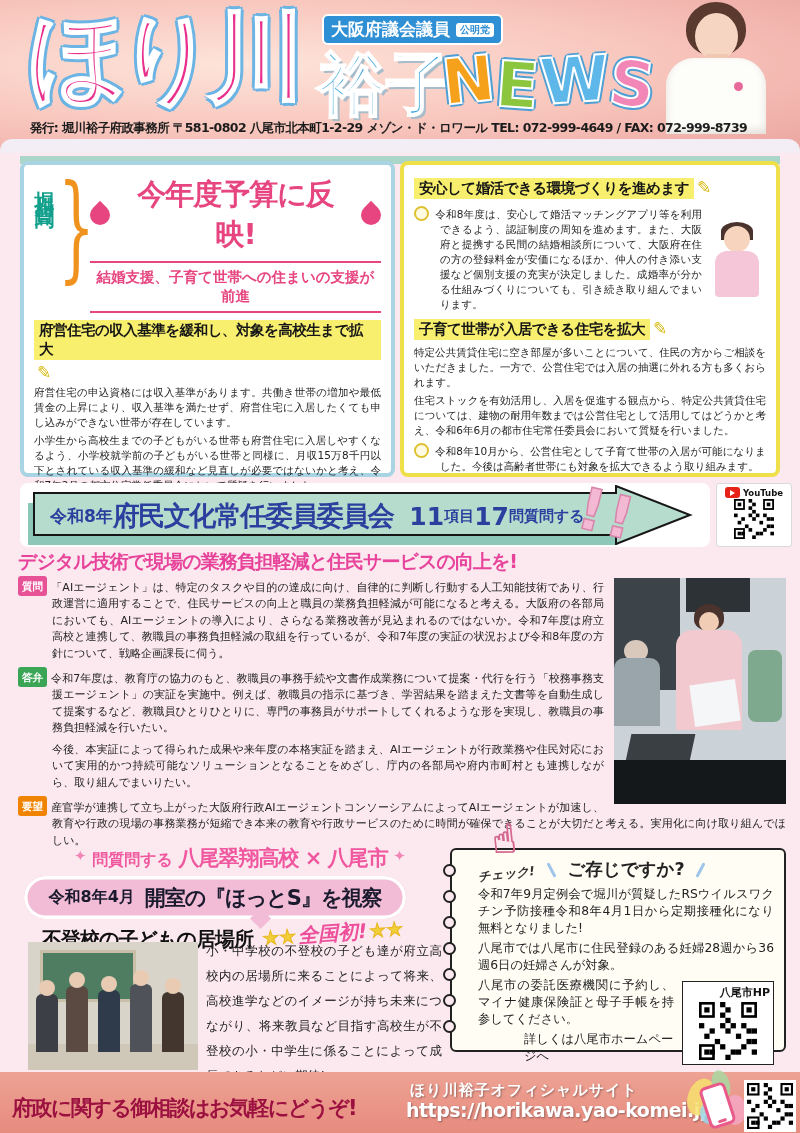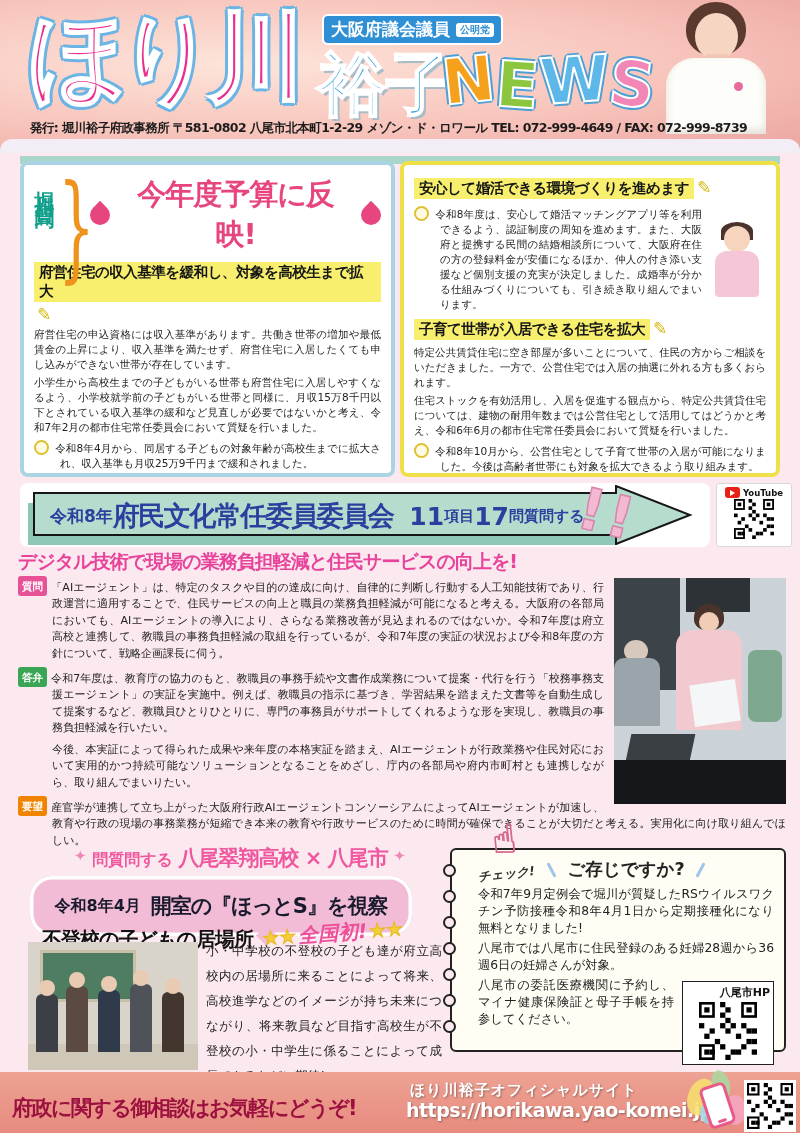--- a/index.html
+++ b/index.html
@@ -87,21 +87,21 @@
   .qa{padding-left:34px;text-indent:-34px;margin:0 0 5px;}
   .qa-cont{padding-left:34px;margin:0 0 5px;}
   .badge{display:inline-block;text-indent:0;width:29px;text-align:center;font-size:10.5px;font-weight:800;color:#fff;border-radius:3px;padding:1.5px 0;margin-right:4px;vertical-align:1px;}
   .bq{background:#e75297;} .ba{background:#3aa655;} .br{background:#f08300;}
 
   
   .sc-title{position:absolute;left:55px;top:844px;width:370px;text-align:center;color:#f0579f;font-weight:800;}
   .sc-title .sp{color:#f287b7;font-size:15px;vertical-align:4px;}
   .sc-pre{font-size:16px;}
   .sc-main{font-size:21px;letter-spacing:-1px;}
-  .bubble{position:absolute;left:30px;top:876px;width:382px;height:60px;background:#f3bcd6;border-radius:22px;box-shadow:inset 0 0 0 3.5px #fff,inset 0 0 0 5px #f3bcd6;display:flex;align-items:center;justify-content:center;gap:10px;}
+  .bubble{position:absolute;left:24px;top:876px;width:382px;height:43px;background:#f3bcd6;border-radius:22px;box-shadow:inset 0 0 0 3.5px #fff,inset 0 0 0 5px #f3bcd6;display:flex;align-items:center;justify-content:center;gap:10px;}
   .bubble::after{content:"";position:absolute;left:60%;bottom:-7px;width:15px;height:15px;background:#f3bcd6;transform:rotate(45deg);}
   .bb-pre{font-size:16px;font-weight:800;color:#1a1a2e;}
   .bb-main{font-size:21px;font-weight:800;color:#1a1a2e;letter-spacing:-1px;}
   .ibasho{position:absolute;left:42px;top:926px;font-size:20px;font-weight:800;color:#111;letter-spacing:-1px;}
   .zenkoku{position:absolute;left:262px;top:920px;transform:rotate(-4deg);font-weight:800;white-space:nowrap;}
   .zenkoku .st{color:#f2cf3a;font-size:19px;-webkit-text-stroke:1px #e8b820;}
   .zenkoku .tx{color:#ee4f9b;font-size:20px;font-style:italic;margin:0 2px;}
   .photo2{position:absolute;left:28px;top:942px;width:170px;height:128px;background:#d9d4c9;overflow:hidden;}
   .cb-board{position:absolute;left:12px;top:8px;width:96px;height:52px;background:#4f7d62;border:3px solid #c9bfa8;}
   .cb-floor{position:absolute;left:0;bottom:0;width:100%;height:26px;background:#cfc8b8;}
@@ -222,20 +222,21 @@
       <div class="tagcol">
         <span class="vtag">堀川質問</span>
         <span class="brace">}</span>
       </div>
       <div class="hl-main">
         <div class="hl-title">
           <span class="petal"></span>
           <span>今年度予算に反映!</span>
           <span class="petal"></span>
         </div>
+        <div class="hl-sub">結婚支援、子育て世帯への住まいの支援が前進</div>
       </div>
     </div>
     <div>
       <span class="ytitle">府営住宅の収入基準を緩和し、対象を高校生まで拡大</span><span class="pencil">✎</span>
     </div>
     <p class="body-p">府営住宅の申込資格には収入基準があります。共働き世帯の増加や最低賃金の上昇により、収入基準を満たせず、府営住宅に入居したくても申し込みができない世帯が存在しています。</p>
     <p class="body-p">小学生から高校生までの子どもがいる世帯も府営住宅に入居しやすくなるよう、小学校就学前の子どもがいる世帯と同様に、月収15万8千円以下とされている収入基準の緩和など見直しが必要ではないかと考え、令和7年2月の都市住宅常任委員会において質疑を行いました。</p>
     <p class="result"><span class="bulb"></span><span>令和8年4月から、同居する子どもの対象年齢が高校生までに拡大され、収入基準も月収25万9千円まで緩和されました。</span></p>
   </div>
 
@@ -340,20 +341,21 @@
     <div class="notice-title"><span class="tick tkL"></span><span>ご存じですか?</span><span class="tick tkR"></span></div>
     <p class="n-p">令和7年9月定例会で堀川が質疑したRSウイルスワクチン予防接種令和8年4月1日から定期接種化になり無料となりました!</p>
     <p class="n-p">八尾市では八尾市に住民登録のある妊婦28週から36週6日の妊婦さんが対象。</p>
     <div class="qrbox">
       <div class="qrbox-label">八尾市HP</div>
       <svg class="nqr" width="58" height="58" viewBox="0 0 33 33">
           <use href="#qrsym"></use>
         </svg>
     </div>
     <p class="n-p">八尾市の委託医療機関に予約し、マイナ健康保険証と母子手帳を持参してください。</p>
+    <div class="more">詳しくは八尾市ホームページへ</div>
   </div>
 
   <div class="footer"></div>
   <div class="consult">府政に関する御相談はお気軽にどうぞ!</div>
   <div class="site-label">ほり川裕子オフィシャルサイト</div>
   <div class="site-url">https://horikawa.yao-komei.jp/</div>
   <span class="splash sp1"></span>
   <span class="splash sp2"></span>
   <span class="splash sp3"></span>
   <span class="splash sp4"></span>

